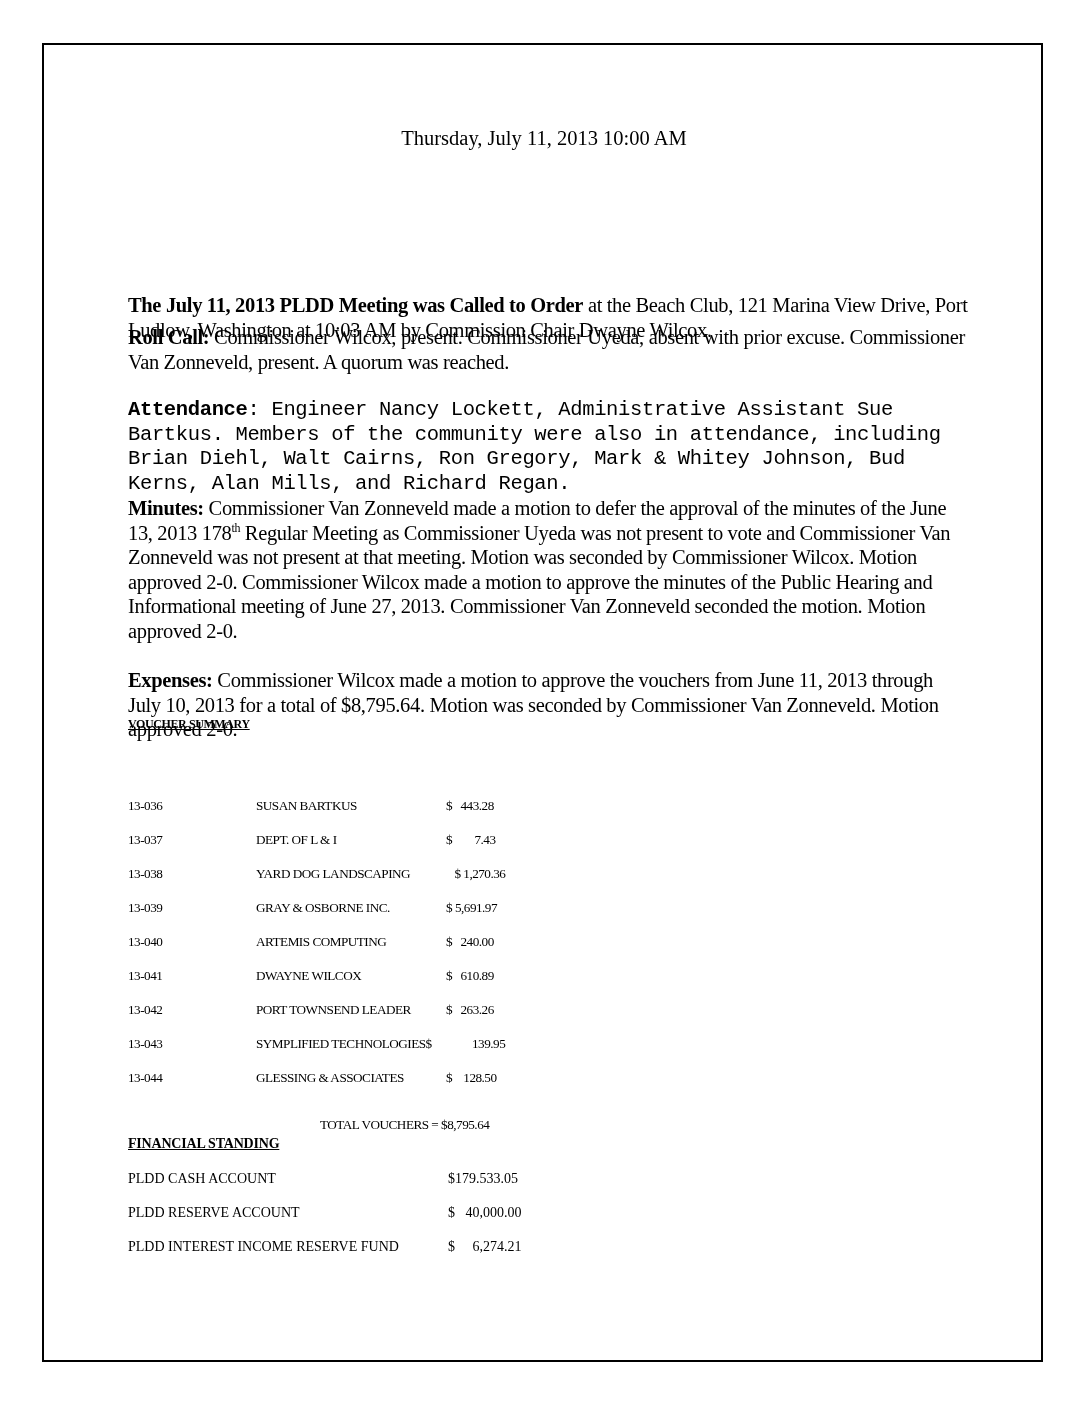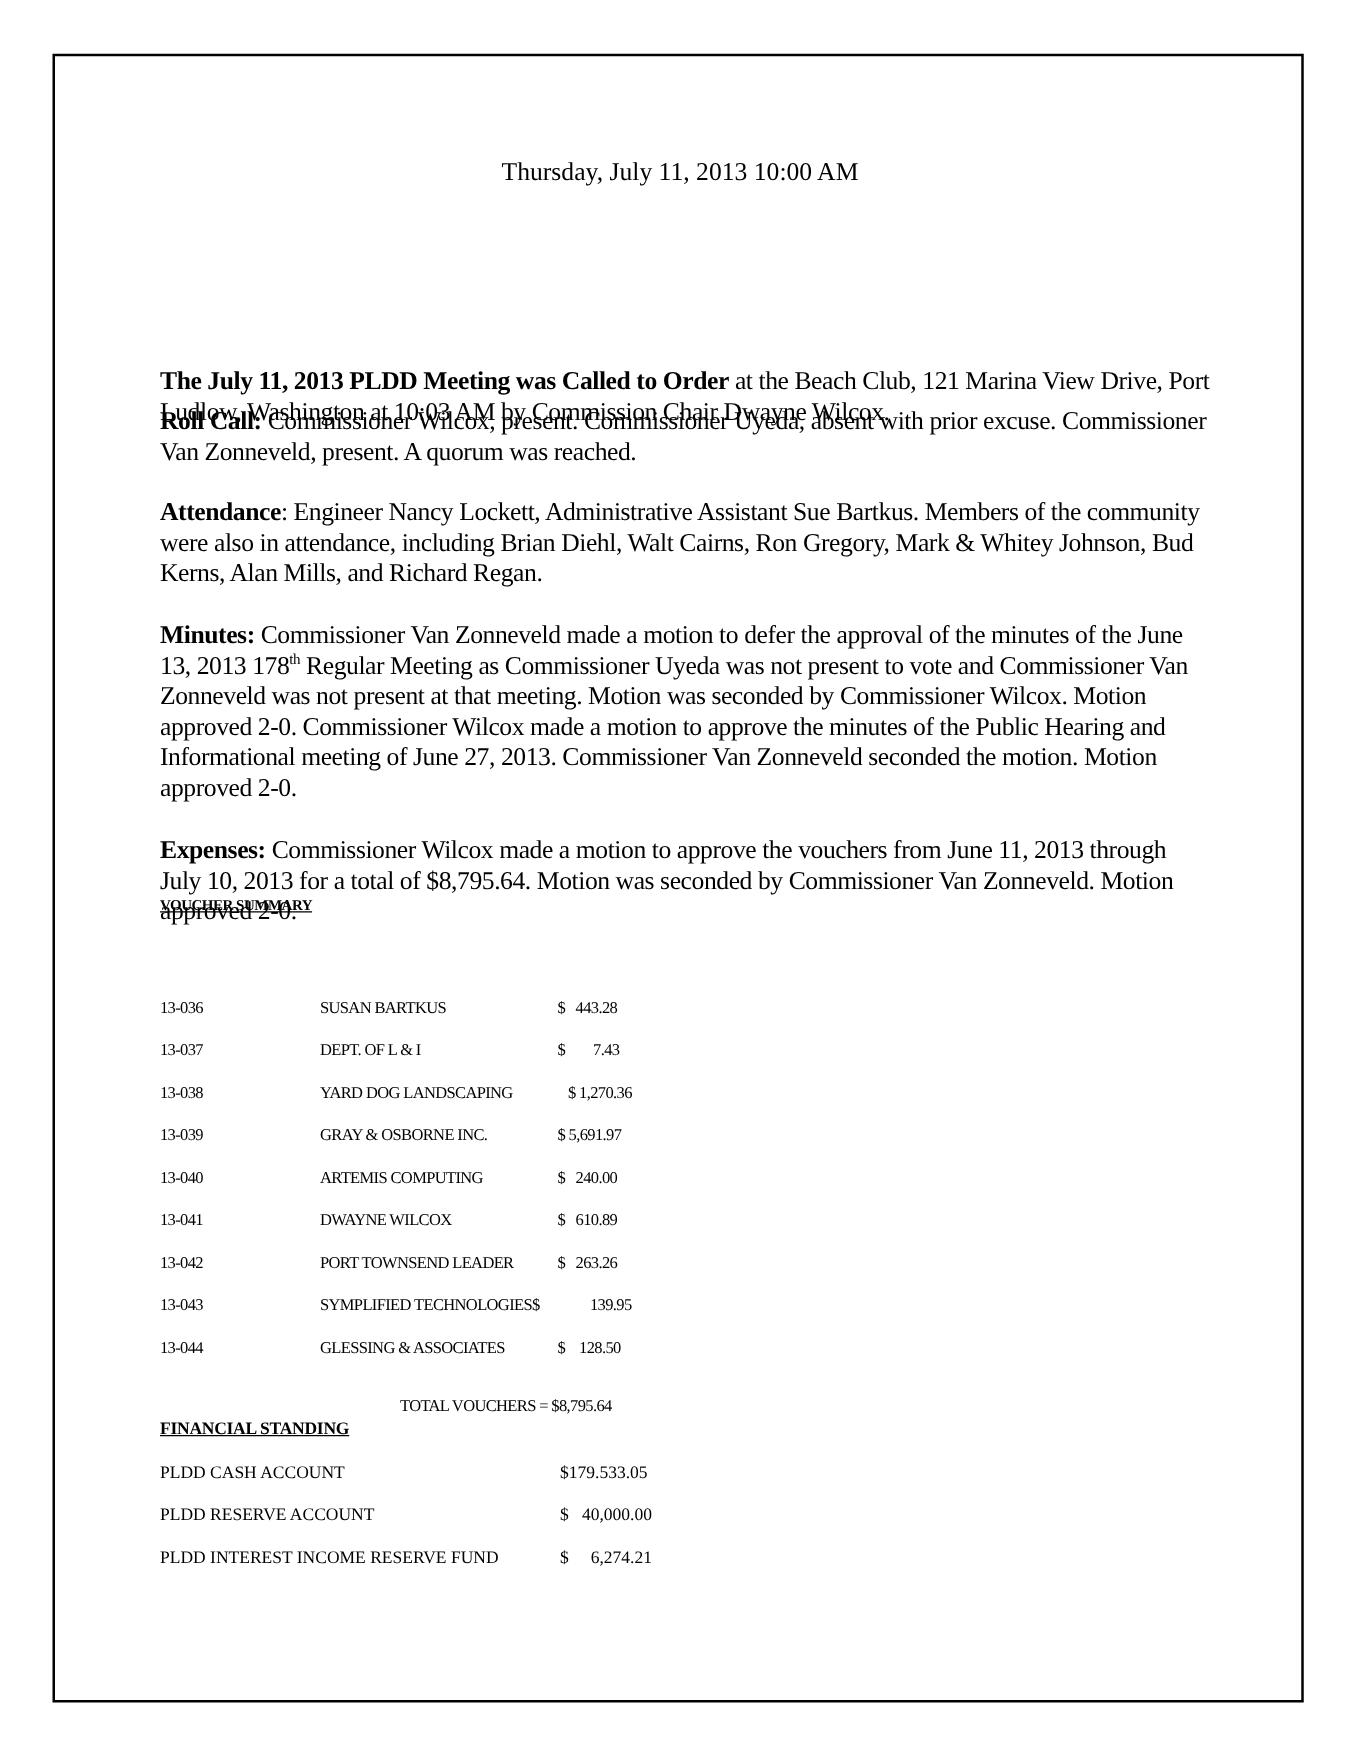--- a/index.html
+++ b/index.html
@@ -28,21 +28,21 @@
 <div class="page-border"></div>
 
 <div class="title-block">
   <div>Thursday, July 11, 2013 10:00 AM</div>
 </div>
 
 <div class="para" style="top:251px;margin-top:42px;"><b>The July 11, 2013 PLDD Meeting was Called to Order</b><span> at the Beach Club, 121 Marina View Drive, Port Ludlow, Washington at 10:03 AM by Commission Chair Dwayne Wilcox.</span></div>
 
 <div class="para" style="top:325px;"><b>Roll Call:</b><span> Commissioner Wilcox, present.  Commissioner Uyeda, absent with prior excuse. Commissioner Van Zonneveld, present.  A quorum was reached.</span></div>
 
-<div class="para" style="top:398px;"><b>Attendance</b><span>: Engineer Nancy Lockett, Administrative Assistant Sue Bartkus.  Members of the community were also in attendance, including Brian Diehl, Walt Cairns, Ron Gregory, Mark &amp; Whitey Johnson, Bud Kerns, Alan Mills, and Richard Regan.</span></div>
+<div class="para" style="top:398px;font-family:Liberation Mono, monospace;"><b>Attendance</b><span>: Engineer Nancy Lockett, Administrative Assistant Sue Bartkus.  Members of the community were also in attendance, including Brian Diehl, Walt Cairns, Ron Gregory, Mark &amp; Whitey Johnson, Bud Kerns, Alan Mills, and Richard Regan.</span></div>
 
 <div class="para" style="top:496px;"><b>Minutes:</b><span>  Commissioner Van Zonneveld made a motion to defer the approval of the minutes of the June 13, 2013 178</span><sup>th</sup><span> Regular Meeting as Commissioner Uyeda was not present to vote and Commissioner Van Zonneveld was not present at that meeting.  Motion was seconded by Commissioner Wilcox.  Motion approved 2-0.  Commissioner Wilcox made a motion to approve the minutes of the Public Hearing and Informational meeting of June 27, 2013.  Commissioner Van Zonneveld seconded the motion.  Motion approved 2-0.</span></div>
 
 <div class="para" style="top:668px;"><b>Expenses:</b><span>  Commissioner Wilcox made a motion to approve the vouchers from June 11, 2013 through July 10, 2013 for a total of $8,795.64.   Motion was seconded by Commissioner Van Zonneveld.  Motion approved 2-0.</span></div>
 
 <div id="voucher-head" class="section-head">VOUCHER SUMMARY</div>
 
 <div>
   <div class="vrow" style="top:796px;">
       <span class="vid">13-036</span>

